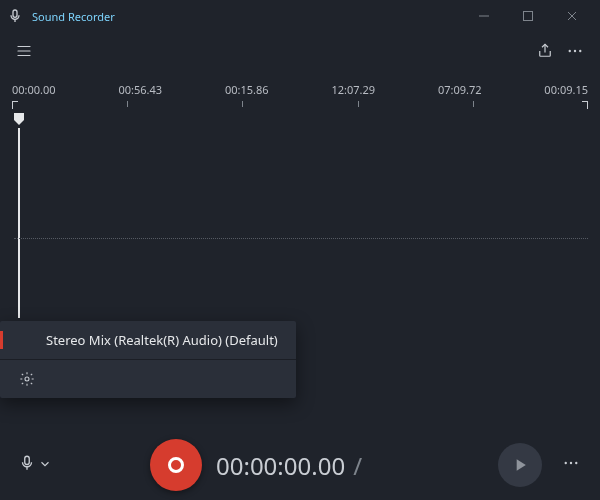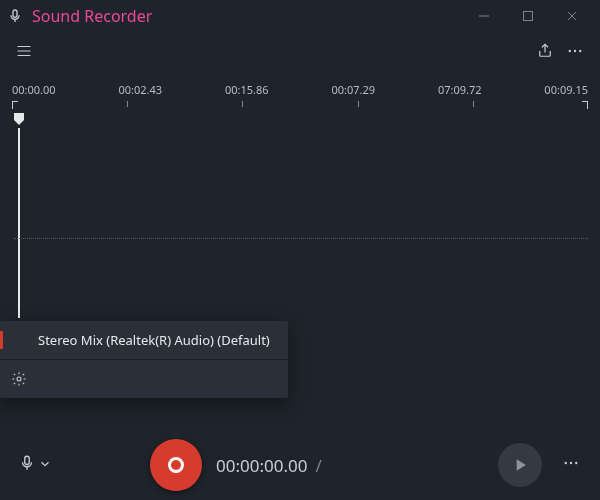--- a/index.html
+++ b/index.html
@@ -1,19 +1,19 @@
 <!DOCTYPE html>
 <html><head>
 <meta charset="utf-8">
 <style>
   * { margin: 0; padding: 0; box-sizing: border-box; font-family: "Segoe UI", system-ui, sans-serif; }
   body { background: #1f232b; color: #e6e8ea; width: 600px; height: 500px; overflow: hidden; }
   .titlebar { height: 32px; display: flex; align-items: center; padding: 0 6px; background: #1f232b; }
   .titlebar .app-icon { width: 18px; height: 18px; display:flex; align-items:center; justify-content:center; margin-right: 8px; }
-  .titlebar .title { font-size: 16px; color: #ec4899; flex: 0 0 auto; }
+  .titlebar .title { font-size: 11px; color: #7dd3fc; flex: 0 0 auto; }
   .titlebar-spacer { flex: 1; }
   .win-btn { width: 44px; height: 32px; display:flex; align-items:center; justify-content:center; color:#7e848c; }
   .win-btn svg { width: 12px; height: 12px; }
   .toolbar { height: 38px; display:flex; align-items:center; padding: 0 10px; }
   .hamburger { width:28px; height:28px; display:flex; align-items:center; justify-content:center; color:#c9cdd3; cursor:pointer; }
   .toolbar-spacer { flex:1; }
   .tool-btn { width:30px; height:30px; display:flex; align-items:center; justify-content:center; color:#c9cdd3; cursor:pointer; }
 
   .ruler { margin-top: 12px; height: 32px; position: relative; padding: 0 12px; }
   .ruler-labels { display:flex; justify-content:space-between; font-size:11px; color:#b8bcc3;align-items:center; }
@@ -25,30 +25,30 @@
 
   .playhead-row { position: relative; height: 14px; margin-top: -2px; }
   .playhead { position:absolute; left: 13px; top:0; }
   .playhead svg { display:block; }
 
   .waveform { position: relative; height: 190px; margin: 2px 0 0 0; }
   .cursor-line { position:absolute; left: 18px; top:0; bottom:0; width:2px; background:#e6e8ea; }
   .midline { position:absolute; left:14px; right:12px; top:58%; border-top:1px dotted #555a63; }
 
   .popup { position:absolute; left:0; top:321px; background:#2a2f39; box-shadow: 0 6px 18px rgba(0,0,0,.45); border-radius:2px; overflow:hidden; font-size:13px; color:#e6e8ea; }
-  .popup-item { display:flex; align-items:center; gap:10px; padding: 10px 18px 10px 10px; cursor:pointer; }
+  .popup-item { display:flex; align-items:center; gap:10px; padding: 10px 18px 10px 10px; cursor:pointer;margin-left:8px; }
   .popup .red-bar { position:absolute; left:0; top:10px; width:3px; height:18px; background:#d63c2e; }
   .popup .divider { height:1px; background:#1b1e25; }
   .popup-item .icon-slot { width:18px; height:18px; display:flex; align-items:center; justify-content:center; color:#c9cdd3; }
 
   .controls { position:absolute; left:0; right:0; bottom:0; height:70px; display:flex; align-items:center; padding: 0 14px; gap: 14px; background:#1f232b; }
   .mic-select { display:flex; align-items:center; gap:2px; color:#c9cdd3; cursor:pointer; padding:6px 4px;}
   .record-btn { width:52px; height:52px; border-radius:50%; background:#d63c2e; display:flex; align-items:center; justify-content:center; cursor:pointer; margin-left: 80px; box-shadow: 0 2px 6px rgba(0,0,0,.4);}
   .record-btn .inner { width:16px; height:16px; border-radius:50%; border:3px solid #fff; }
-  .time-readout { display:flex; align-items:baseline; gap:8px; font-size:17px; color:#8f949c; }
+  .time-readout { display:flex; align-items:baseline; gap:8px; font-size:24px; color:#8f949c; }
   .time-readout .cur { color:#c9cdd3; }
   .time-readout .slash { color:#7e848c; }
   .play-btn { width:44px; height:44px; border-radius:50%; background:#343944; display:flex; align-items:center; justify-content:center; color:#8f949c; cursor:pointer; margin-left:auto; }
   .more-btn { color:#c9cdd3; cursor:pointer; padding:6px; }
 </style>
 </head>
 <body>
 
 <div class="titlebar">
   <span class="app-icon">
@@ -96,23 +96,23 @@
         <circle cx="5" cy="12" r="1.6"></circle>
         <circle cx="12" cy="12" r="1.6"></circle>
         <circle cx="19" cy="12" r="1.6"></circle>
       </svg>
   </div>
 </div>
 
 <div class="ruler">
   <div class="ruler-labels">
     <span>00:00.00</span>
-    <span>00:02.43</span>
+    <span>00:56.43</span>
     <span>00:15.86</span>
-    <span>00:07.29</span>
+    <span>12:07.29</span>
     <span>07:09.72</span>
     <span>00:09.15</span>
   </div>
   <div class="ruler-ticks">
     <div class="tick major-start"></div>
     <div class="tick minor" style="left:20%"></div>
     <div class="tick minor" style="left:40%"></div>
     <div class="tick minor" style="left:60%"></div>
     <div class="tick minor" style="left:80%"></div>
     <div class="tick major-end"></div>

